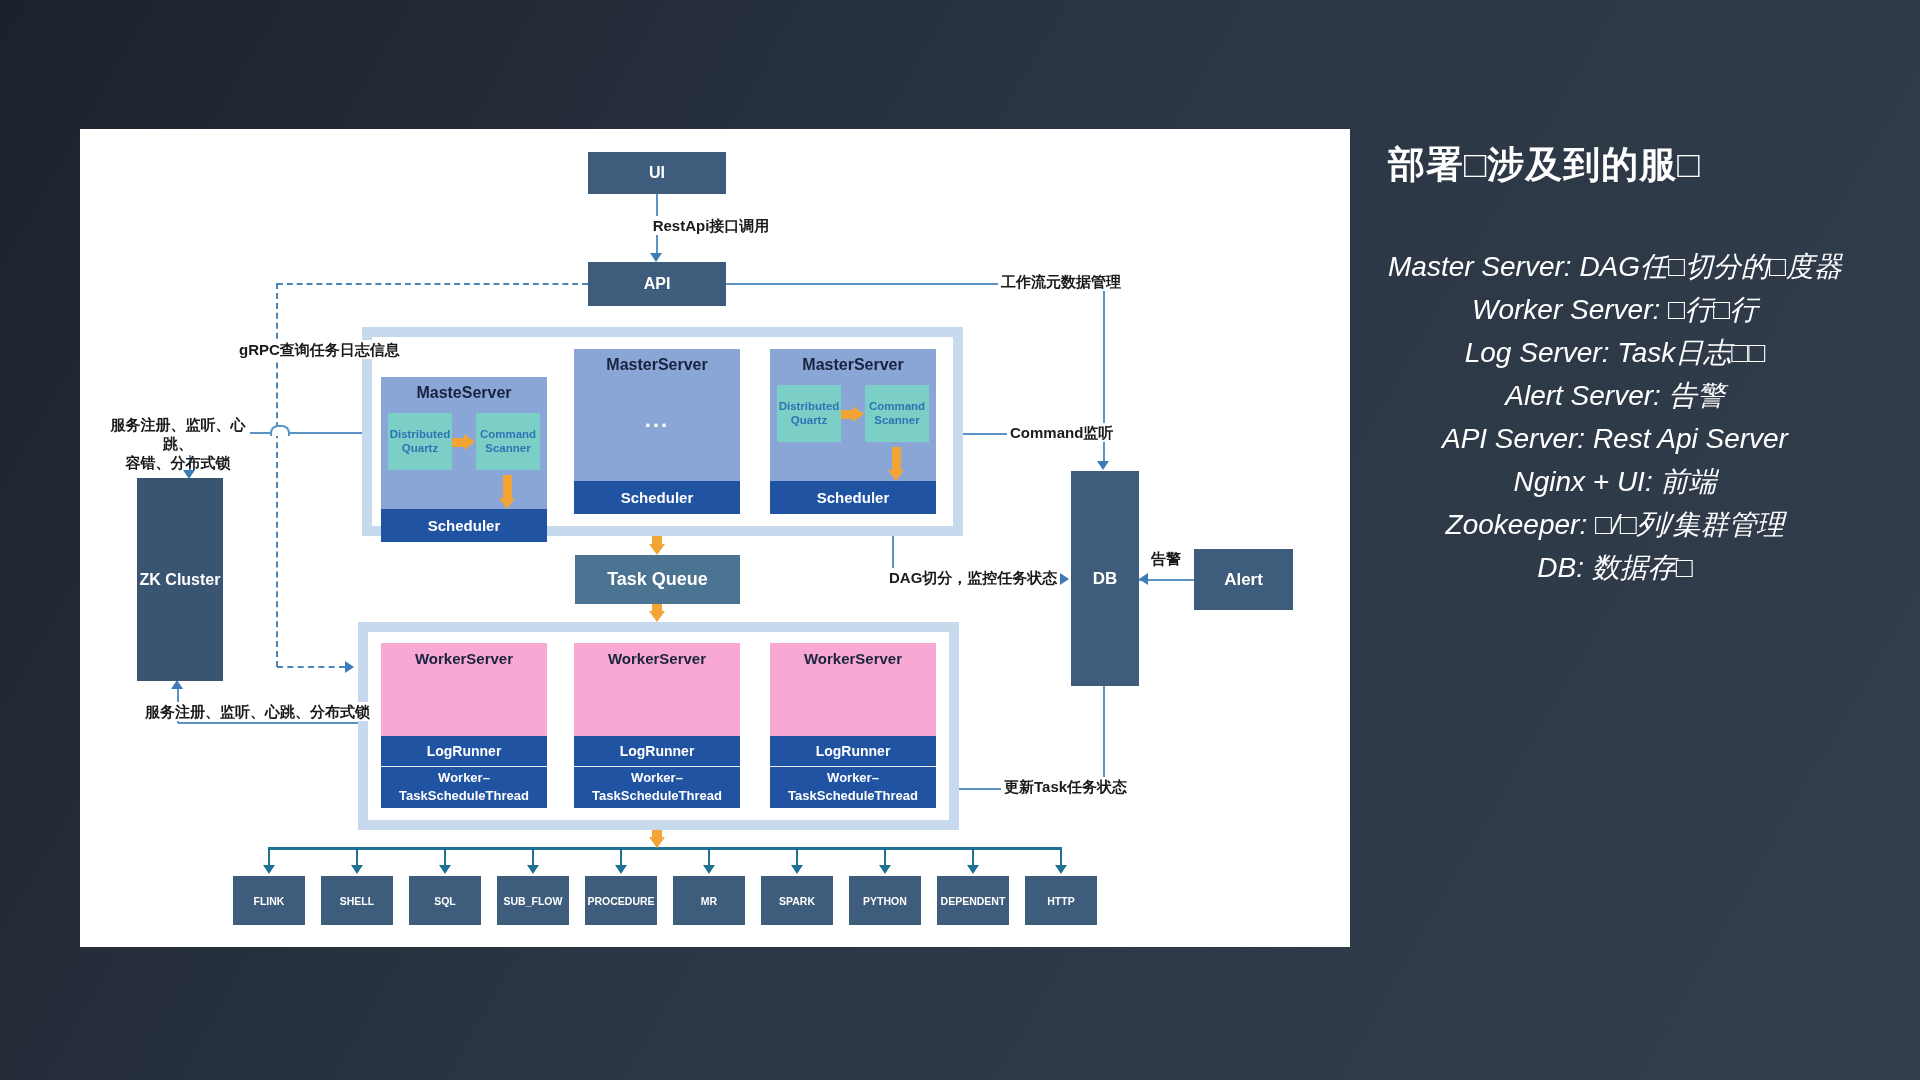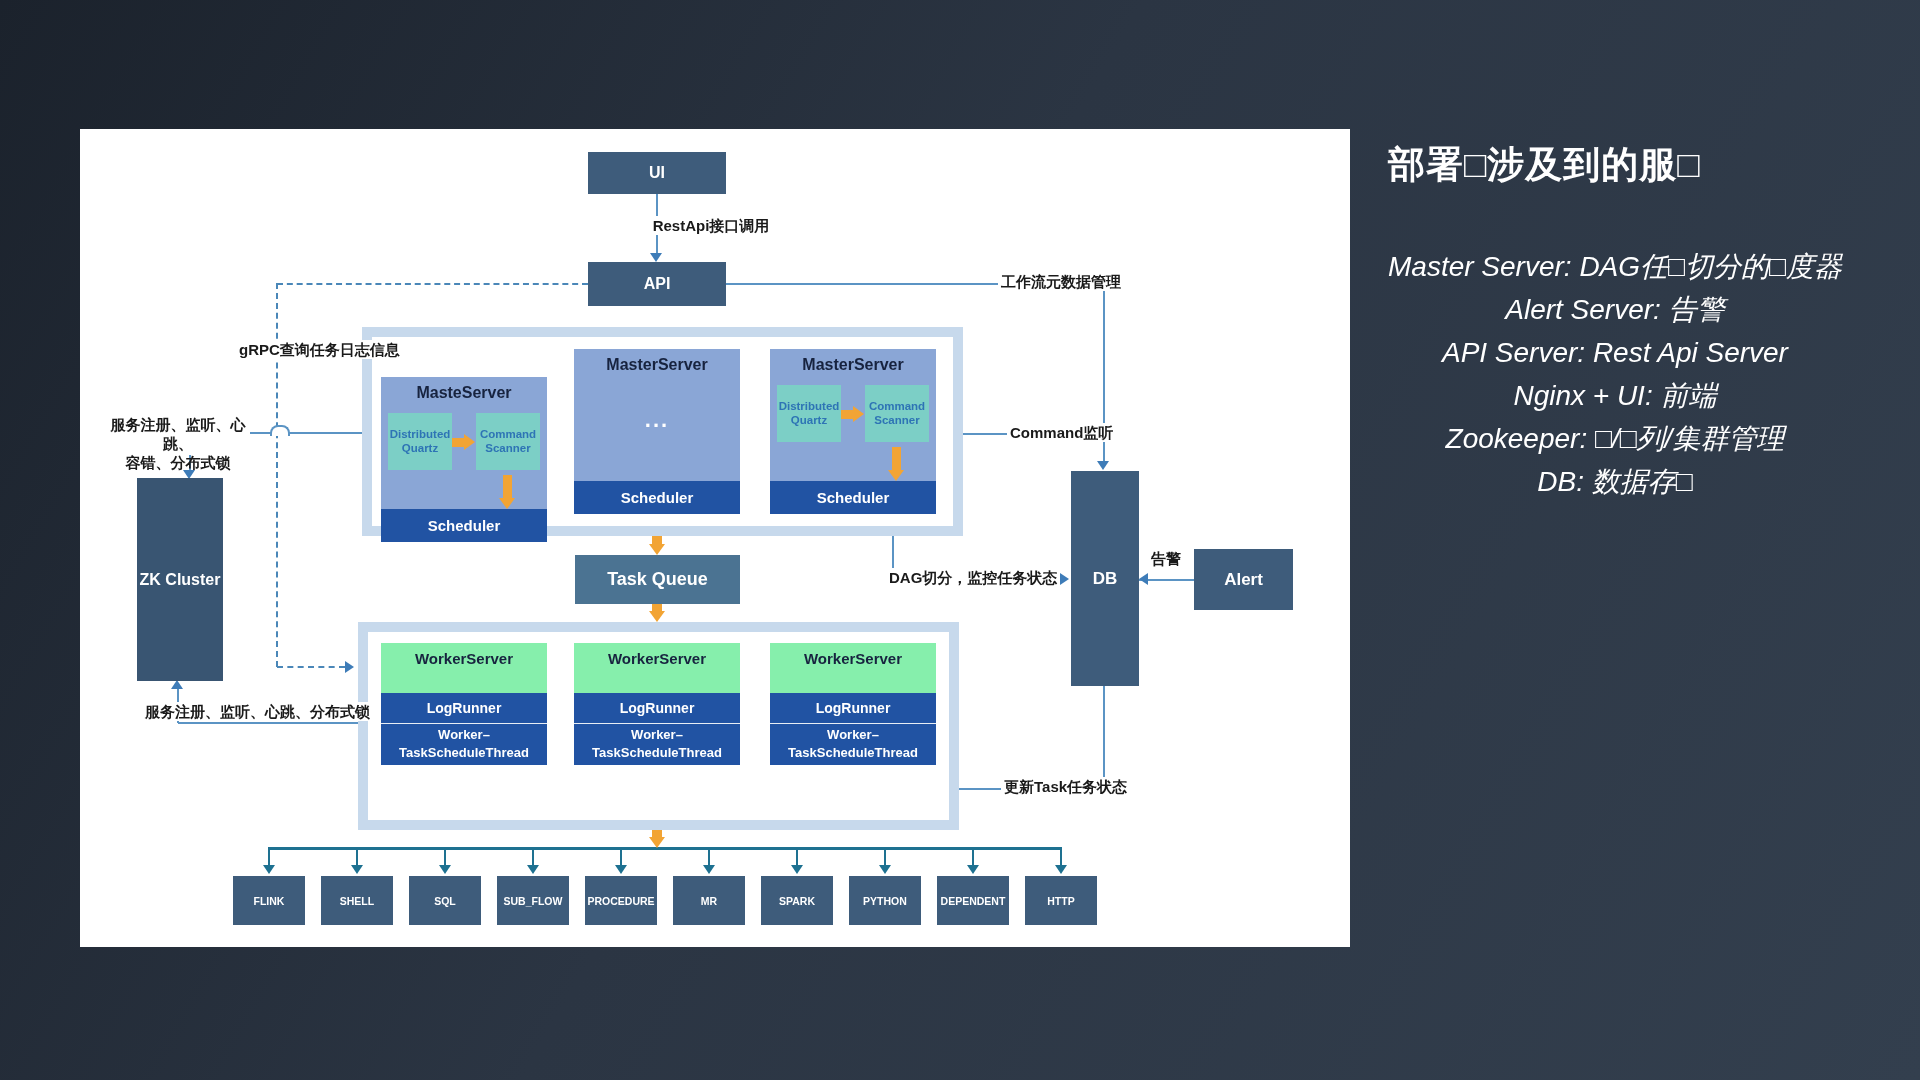--- a/index.html
+++ b/index.html
@@ -36,21 +36,21 @@
   .lbl{position:absolute;font-size:15px;font-weight:600;color:#1a1a1a;background:#fff;padding:0 3px;white-space:nowrap;z-index:5;line-height:19px;}
   .lbl.ctr{text-align:center;}
   
   .grp{position:absolute;background:#c7d9ec;z-index:2;}
   .grp-in{position:absolute;inset:10px;background:#ffffff;}
   .mbox{position:absolute;width:166px;height:165px;background:#8aa6d6;z-index:3;}
   .mhdr{text-align:center;padding-top:7px;font-size:16px;font-weight:bold;color:#17233f;}
   .tealbox{position:absolute;width:64px;height:57px;background:#7ccfc6;color:#2e74b5;font-size:11.5px;font-weight:bold;text-align:center;display:flex;align-items:center;justify-content:center;line-height:1.15;}
   .sched{position:absolute;left:0;right:0;bottom:0;height:33px;background:#2153a3;color:#fff;font-weight:bold;font-size:15px;text-align:center;line-height:33px;}
   .dots{position:absolute;left:0;right:0;top:58px;text-align:center;color:#fff;font-size:22px;font-weight:bold;letter-spacing:2px;}
-  .wbox{position:absolute;width:166px;height:122px;background:#86efac;display:flex;flex-direction:column;z-index:3;}
+  .wbox{position:absolute;width:166px;height:165px;background:#f9a8d4;display:flex;flex-direction:column;z-index:3;}
   .whdr{flex:1;text-align:center;padding-top:7px;font-weight:bold;font-size:15px;color:#17233f;}
   .lrun{height:30px;background:#2153a3;color:#fff;text-align:center;font-size:14px;font-weight:bold;line-height:30px;border-bottom:1px solid #e8eef5;}
   .wthr{height:39px;background:#2153a3;color:#fff;text-align:center;font-size:13px;line-height:1.35;padding-top:2px;font-weight:bold;}
   
   .taskrow{position:absolute;left:153px;top:747px;width:864px;height:49px;display:flex;justify-content:space-between;z-index:4;}
   .task{width:72px;height:49px;background:#3e5c7b;color:#fff;font-size:10.5px;font-weight:bold;display:flex;align-items:center;justify-content:center;}
   
   .side-title{position:absolute;left:1388px;top:140px;font-size:37px;font-weight:bold;color:#ffffff;letter-spacing:1px;}
   .svc-list{position:absolute;left:1388px;top:245px;text-align:center;}
   .svc{font-size:28px;font-style:italic;color:#ffffff;line-height:43px;white-space:nowrap;}
@@ -218,18 +218,20 @@
   <div class="lbl" style="left:927px;top:294px;">Command监听</div>
   <div class="lbl" style="left:806px;top:439px;">DAG切分，监控任务状态</div>
   <div class="lbl" style="left:1068px;top:420px;">告警</div>
   <div class="lbl" style="left:921px;top:648px;">更新Task任务状态</div>
 
 </div>
 
 <div class="side-title">部署□涉及到的服□</div>
 <div class="svc-list">
   <div class="svc">Master Server: DAG任□切分的□度器</div>
+  <div class="svc">Worker Server: □行□行</div>
+  <div class="svc">Log Server: Task日志□□</div>
   <div class="svc">Alert Server: 告警</div>
   <div class="svc">API Server: Rest Api Server</div>
   <div class="svc">Nginx + UI: 前端</div>
   <div class="svc">Zookeeper: □/□列/集群管理</div>
   <div class="svc">DB: 数据存□</div>
 </div>
 
 </body></html>

